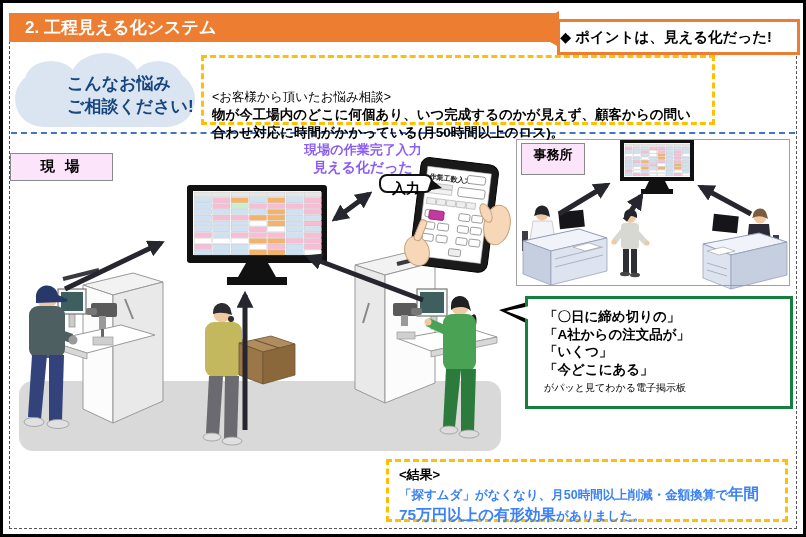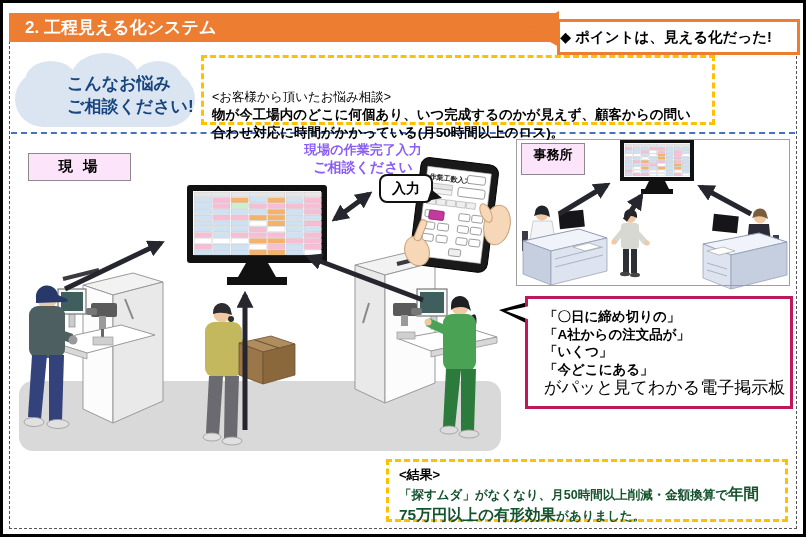--- a/index.html
+++ b/index.html
@@ -32,53 +32,53 @@
   
   .consult { position:absolute; left:198px; top:52px; width:514px; height:70px;
              border:3px dashed #ffc000; padding:3px 8px; z-index:3; background:#fff; }
   .consult .t { font-size:12.5px; color:#000;margin-top:28px; }
   .consult .b { font-weight:bold; font-size:13.5px; line-height:18px; color:#000; }
   .bluesep { position:absolute; left:8px; right:8px; top:129px;
              border-top:2px dashed #4472c4; z-index:2; }
   
   .area-label { position:absolute; background:#fce4fb; border:1.5px solid #8a8a8a;
                 text-align:center; font-weight:bold; color:#000; z-index:3; }
-  .genba { left:25px; top:150px; width:103px; height:28px; font-size:14.5px;
+  .genba { left:7px; top:150px; width:103px; height:28px; font-size:14.5px;
            line-height:25px; letter-spacing:3px; }
   .jimusho { left:518px; top:140px; width:64px; height:32px; font-size:13px;
              line-height:22px; }
   .office-box { position:absolute; left:513px; top:136px; width:274px; height:147px;
                 border:1.5px solid #a0a0a0; background:transparent; z-index:2; }
   .caption { position:absolute; left:272px; top:138px; width:176px; text-align:center;
              z-index:3; color:#8b5cf6; white-space:nowrap; }
   .caption .l1 { font-weight:bold; font-size:13px; }
   .caption .l2 { font-weight:bold; font-size:14px; }
   
-  .input-bubble { position:absolute; left:376px; top:171px; width:54px; height:29px;
+  .input-bubble { position:absolute; left:376px; top:171px; width:54px; height:19px;
             background:#fff; border:2.5px solid #111; border-radius:8px; text-align:center;
             font-weight:bold; font-size:14px; line-height:25px; z-index:5; color:#000; }
   .input-bubble::after { content:""; position:absolute; right:-11px; bottom:-2px;
             border-top:5px solid transparent; border-bottom:7px solid transparent;
             border-left:13px solid #111; transform:rotate(18deg); }
   
   .board { position:absolute; left:522px; top:293px; width:268px; height:113px;
-           background:#fff; border:3px solid #be185d; padding:9px 6px 0 16px; z-index:4; }
+           background:#fff; border:3px solid #15803d; padding:9px 6px 0 16px; z-index:4; }
   .board .line { font-weight:bold; font-size:13.5px; line-height:17.5px; color:#000; white-space:nowrap; }
-  .board .suffix { font-size:17px; line-height:19px; color:#000; white-space:nowrap; }
+  .board .suffix { font-size:10px; line-height:19px; color:#000; white-space:nowrap; }
   .board-tail-black { position:absolute; left:496px; top:299px; width:0; height:0; z-index:4;
            border-top:8px solid transparent; border-bottom:14px solid transparent;
            border-right:29px solid #000; }
   .board-tail-white { position:absolute; left:503px; top:303px; width:0; height:0; z-index:5;
            border-top:5px solid transparent; border-bottom:9px solid transparent;
            border-right:24px solid #fff; }
   
   .result { position:absolute; left:383px; top:456px; width:402px; height:63px;
             border:3px dashed #ffc000; padding:4px 10px; z-index:3; background:#fff; }
   .result .t { font-weight:bold; font-size:13px; color:#000; }
-  .result .body { font-size:12.5px; font-weight:bold; line-height:19px; color:#14532d; }
+  .result .body { font-size:12.5px; font-weight:bold; line-height:19px; color:#3b82f6; }
   .result .em { font-size:15.5px; font-weight:bold; }
   svg.scene { position:absolute; left:0; top:0; z-index:1; }
   svg text { font-family:"Liberation Sans","DejaVu Sans",sans-serif; }
 </style>
 </head>
 <body>
 
 <div class="slide">
   <div class="dashed-frame"></div>
 
@@ -462,21 +462,21 @@
   </div>
 
   <div class="bluesep"></div>
 
   <div class="area-label genba">現 場</div>
   <div class="office-box"></div>
   <div class="area-label jimusho">事務所</div>
 
   <div class="caption">
     <div class="l1">現場の作業完了入力</div>
-    <div class="l2">ご相談ください</div>
+    <div class="l2">見える化だった</div>
   </div>
 
   <div class="input-bubble">入力</div>
 
   <div class="board-tail-black"></div>
   <div class="board-tail-white"></div>
   <div class="board">
     <div class="line">「〇日に締め切りの」</div>
     <div class="line">「A社からの注文品が」</div>
     <div class="line">「いくつ」</div>

